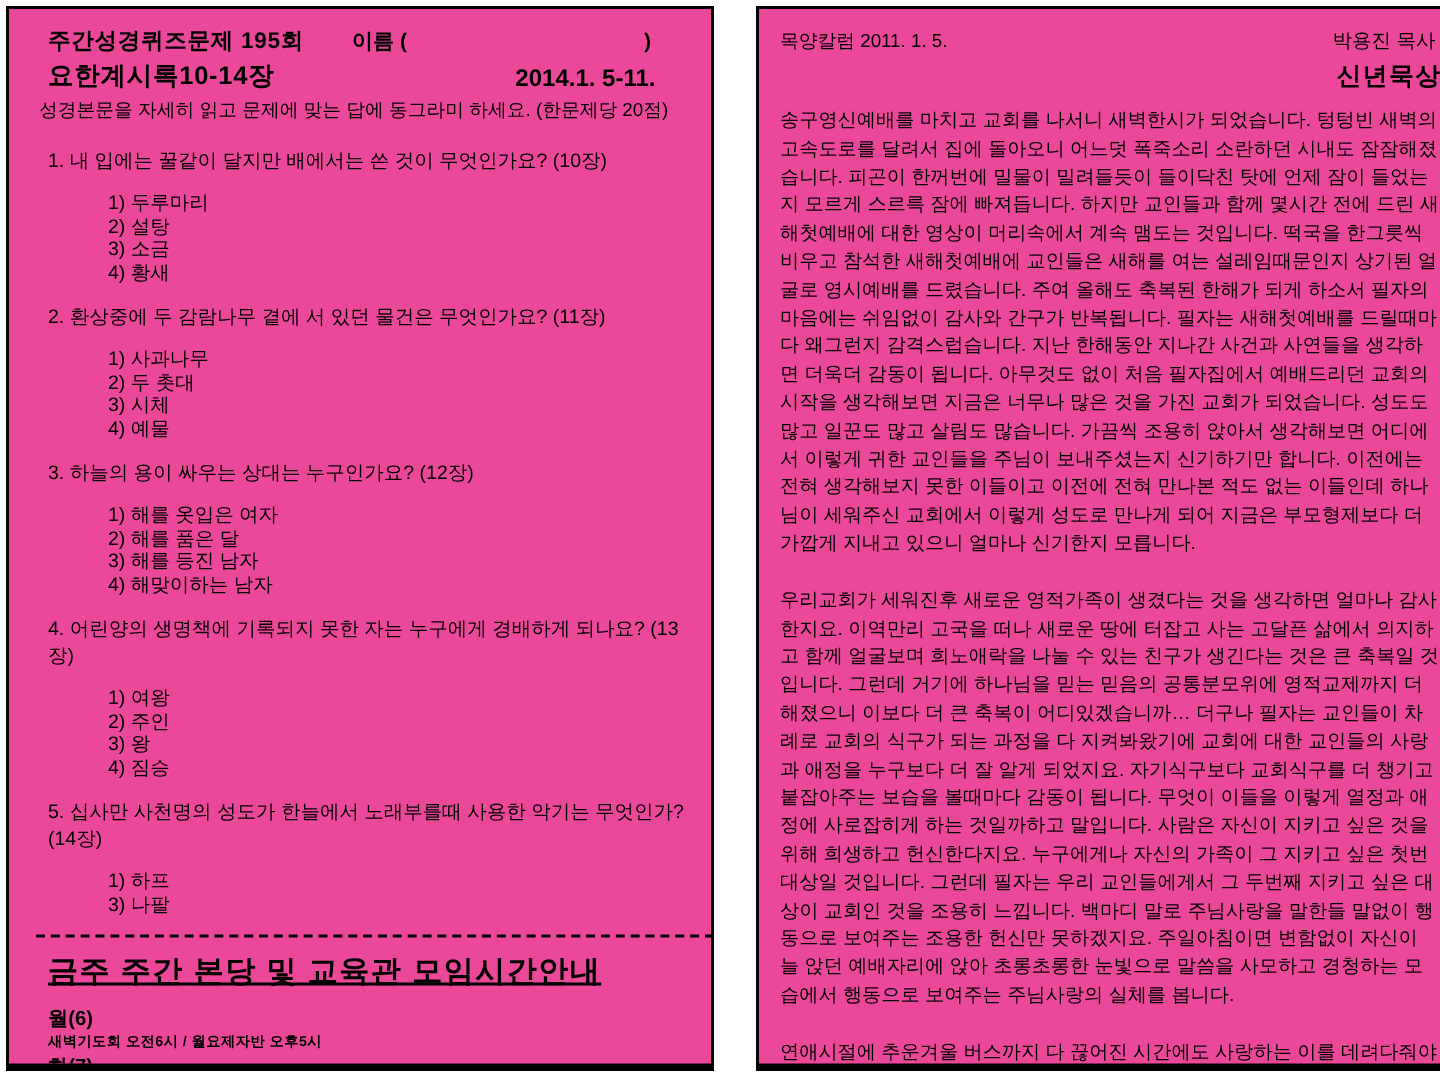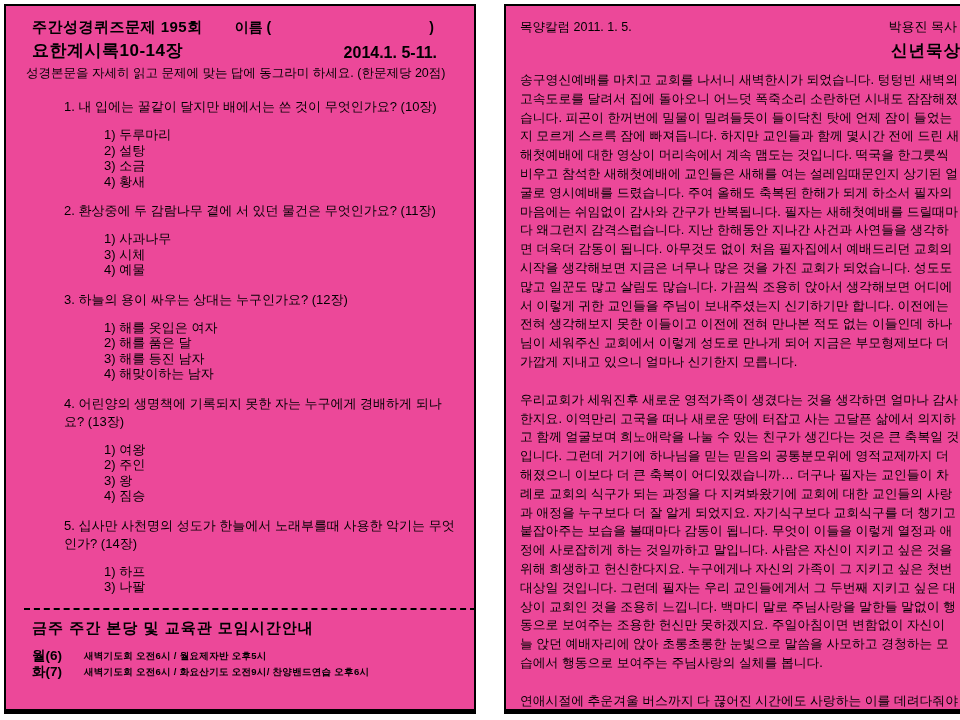--- a/index.html
+++ b/index.html
@@ -20,29 +20,29 @@
   .lp-inner{padding:12px 18px 0 26px;}
   .hdr-row1{display:flex;align-items:baseline;}
   .quiz-title{font-weight:bold;font-size:15px;letter-spacing:0.5px;}
   .name-label{font-weight:bold;font-size:14px;margin-left:32px;}
   .name-close{font-weight:bold;font-size:14px;margin-left:auto;margin-right:22px;}
   .hdr-row2{display:flex;align-items:flex-end;margin-top:2px;}
   .quiz-subtitle{font-weight:bold;font-size:17px;letter-spacing:0.5px;}
   .quiz-date{font-weight:bold;font-size:16px;margin-left:auto;margin-right:19px;}
   .quiz-instruction{font-size:12.5px;margin-top:3px;margin-left:-6px;}
 
-  .questions{margin-top:16px;margin-left:32px;}
+  .questions{margin-top:16px;}
   .question{margin-bottom:13px;}
   .q-text{font-size:13px;margin-bottom:11px;}
   .options{margin-left:40px;}
   .option{font-size:13px;line-height:15.5px;}
 
   .schedule-divider{border:0;border-top:2px dashed #000;margin:8px 0 0 -8px;width:452px;}
-  .schedule-heading{font-weight:bold;font-size:15px;letter-spacing:1px;margin:9px 0 10px 0;}
-  .schedule-row{display:flex;align-items:flex-start;line-height:16.2px;}
+  .schedule-heading{font-weight:bold;font-size:20px;letter-spacing:1px;margin:9px 0 10px 0;text-decoration:underline;}
+  .schedule-row{display:flex;align-items:flex-start;line-height:16.2px;flex-direction:column;}
   .schedule-day{font-weight:bold;font-size:13.5px;width:52px;flex:none;}
   .schedule-detail{font-weight:bold;font-size:9.5px;letter-spacing:0.3px;white-space:nowrap;}
 
   
   .rp-inner{padding:12px 13px 0 14px;}
   .rp-hdr{display:flex;align-items:baseline;}
   .column-label{font-size:12.5px;}
   .column-author{font-size:13px;margin-left:auto;margin-right:4px;}
   .column-title{text-align:right;font-weight:bold;font-size:16.5px;letter-spacing:1px;margin-top:4px;}
   .column-body{margin-top:9px;}
@@ -73,20 +73,21 @@
           <div class="option">2) 설탕</div>
           <div class="option">3) 소금</div>
           <div class="option">4) 황새</div>
         </div>
       </div>
 
       <div class="question">
         <div class="q-text">2. 환상중에 두 감람나무 곁에 서 있던 물건은 무엇인가요? (11장)</div>
         <div class="options">
           <div class="option">1) 사과나무</div>
+          <div class="option">2) 두 촛대</div>
           <div class="option">3) 시체</div>
           <div class="option">4) 예물</div>
         </div>
       </div>
 
       <div class="question">
         <div class="q-text">3. 하늘의 용이 싸우는 상대는 누구인가요? (12장)</div>
         <div class="options">
           <div class="option">1) 해를 옷입은 여자</div>
           <div class="option">2) 해를 품은 달</div>

